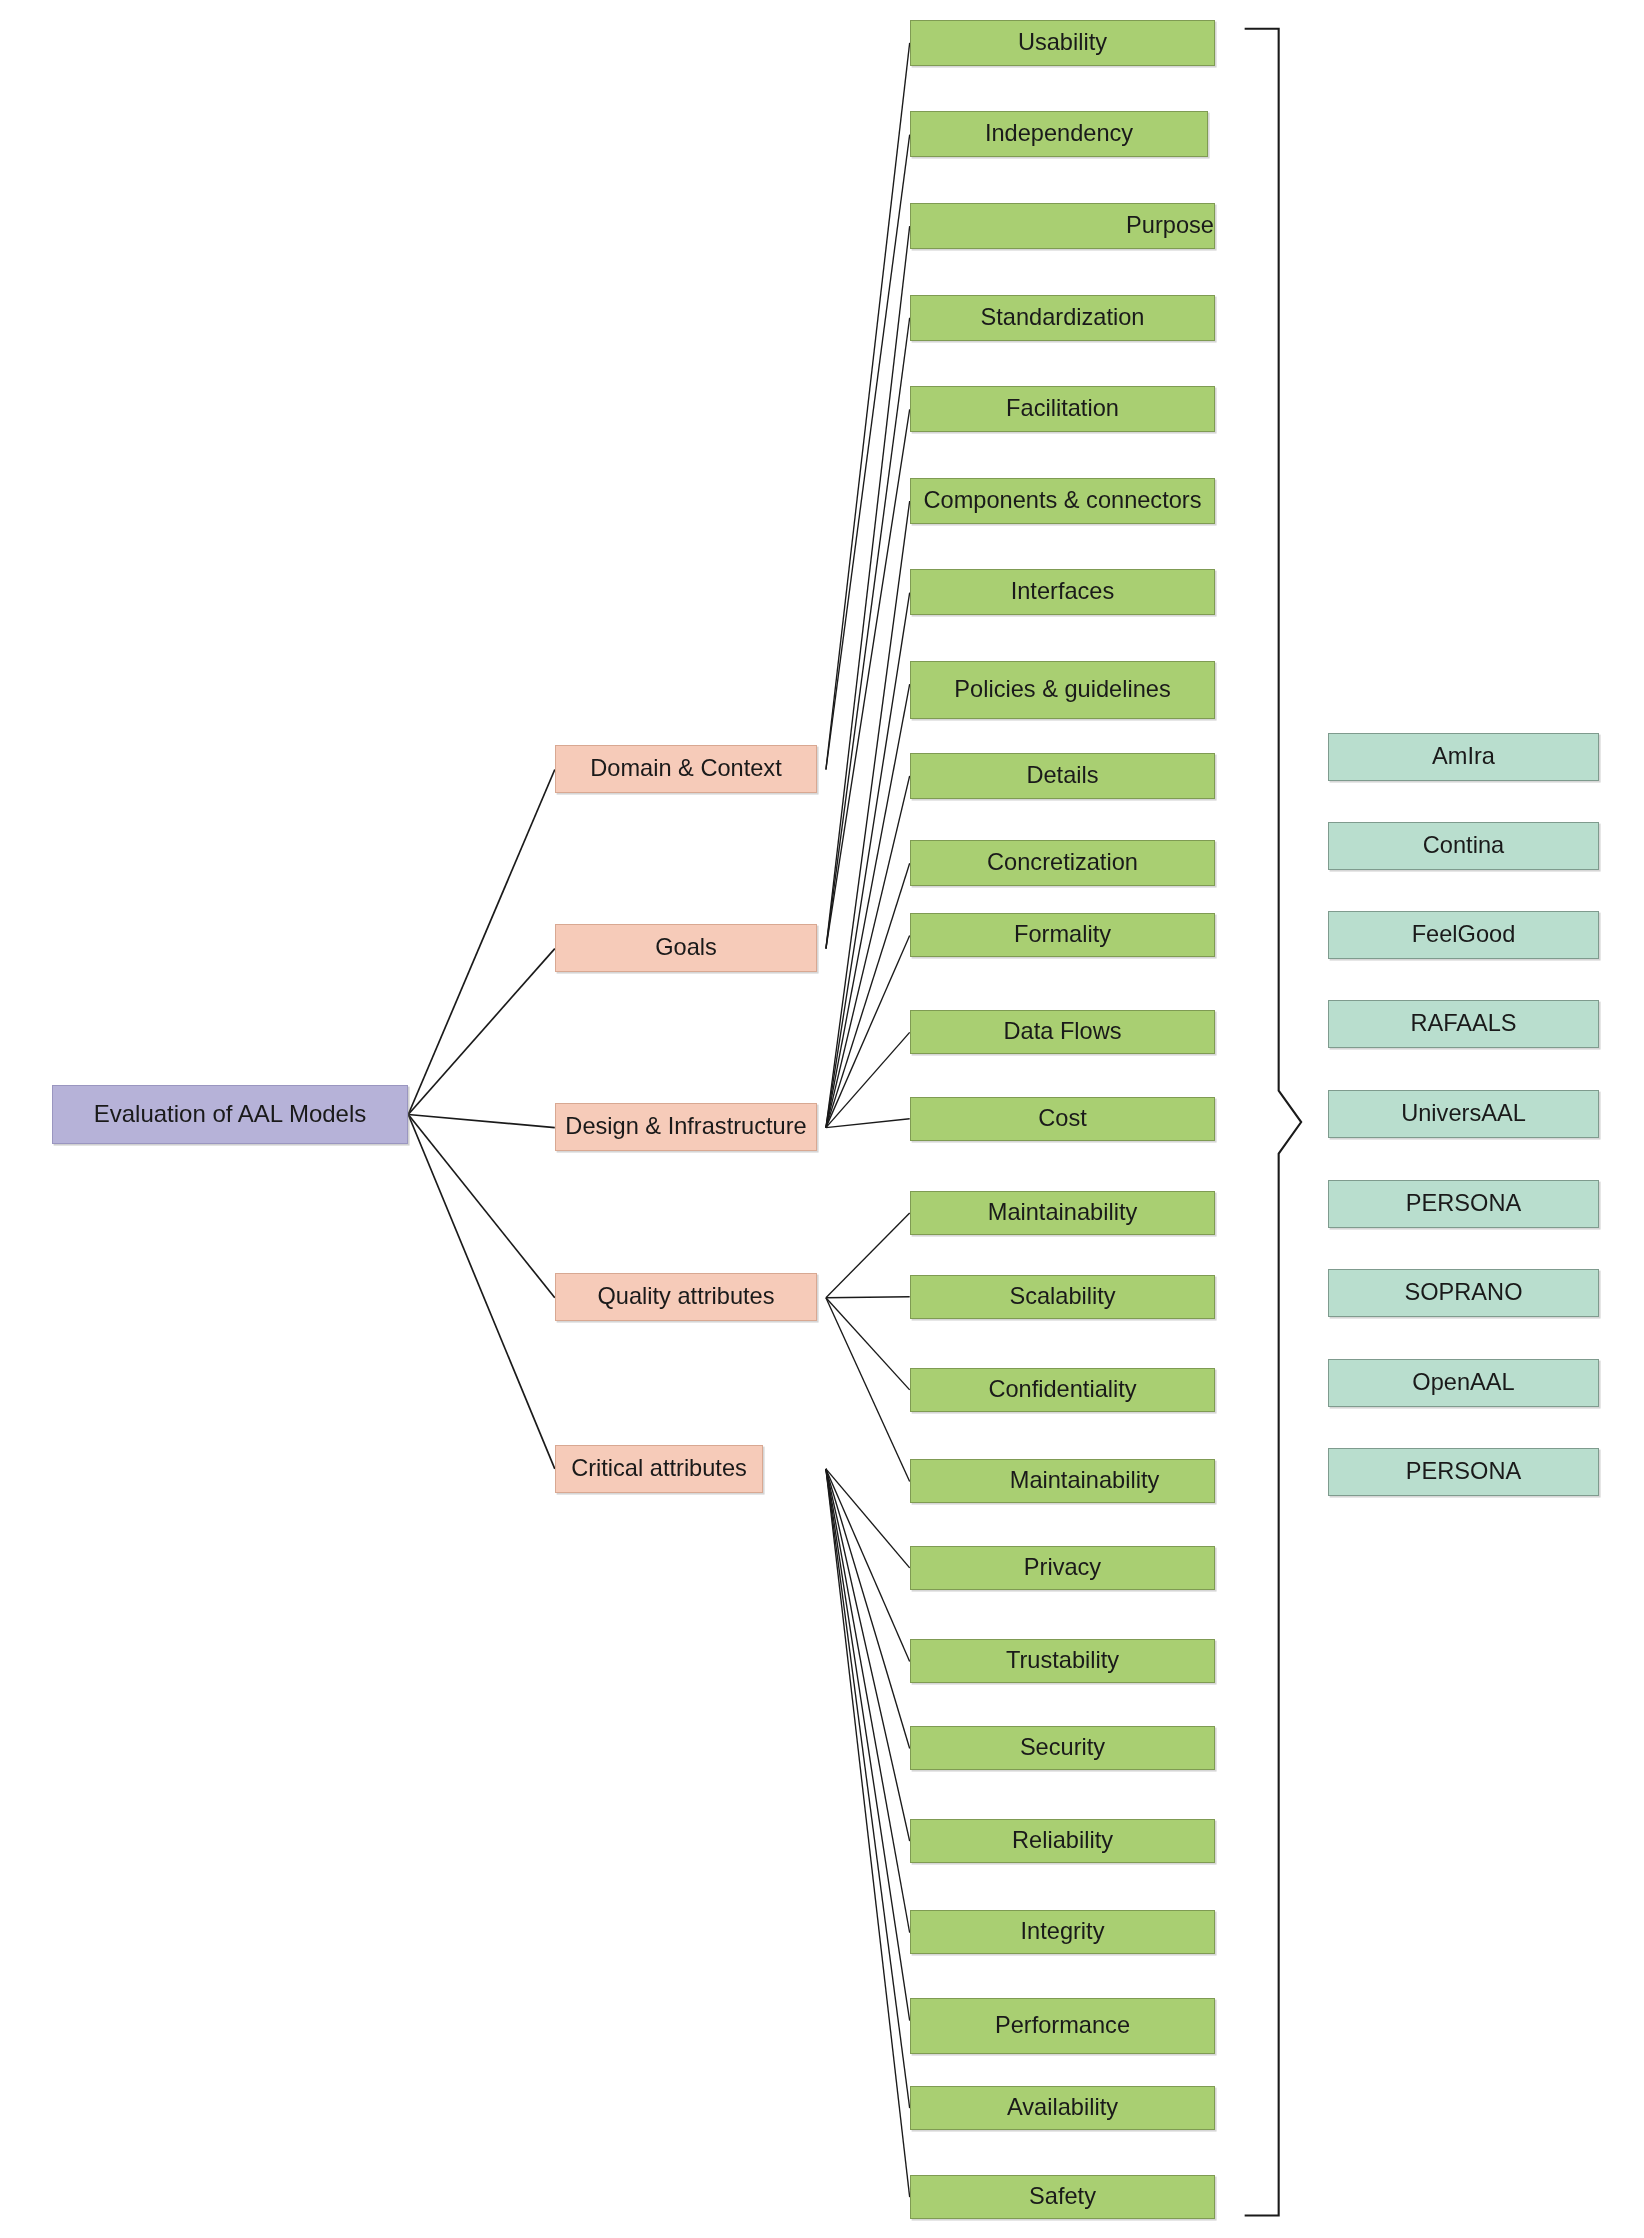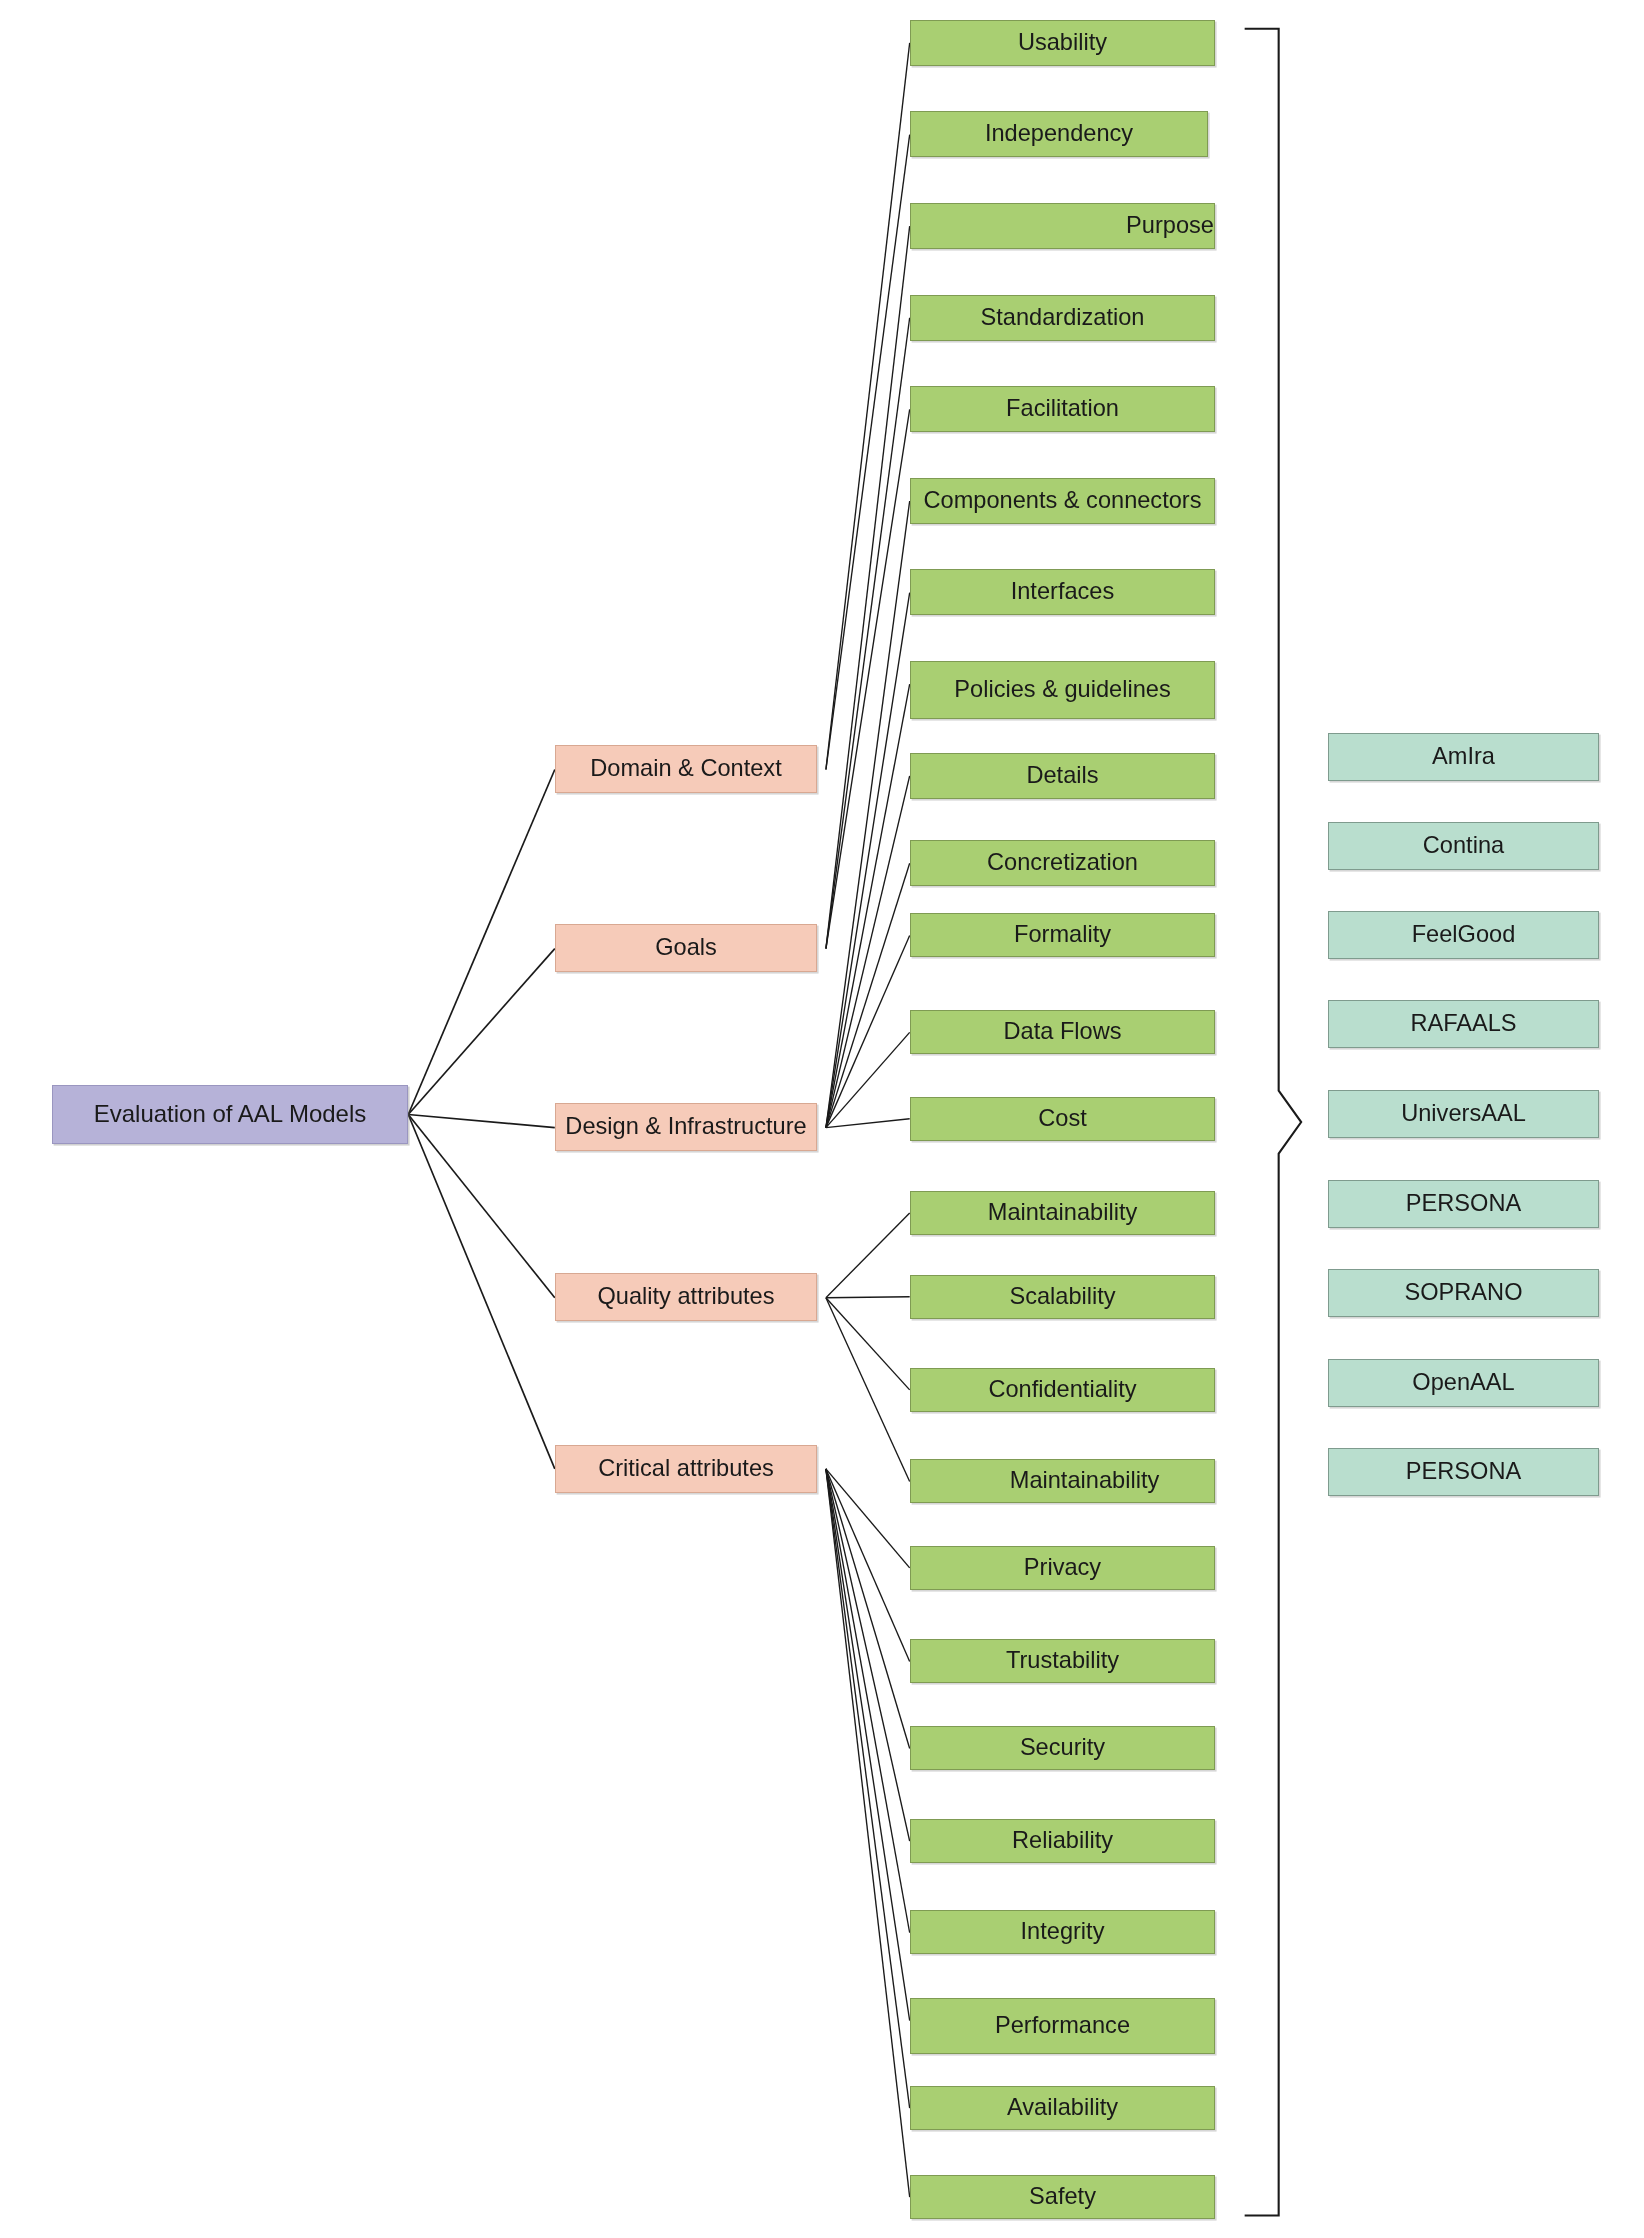--- a/index.html
+++ b/index.html
@@ -93,21 +93,21 @@
       </div>
       <div class="node cat" style="left: 555px; top: 924px; width: 262px; height: 48px;">
         <span>Goals</span>
       </div>
       <div class="node cat" style="left: 555px; top: 1103px; width: 262px; height: 48px;">
         <span>Design &amp; Infrastructure</span>
       </div>
       <div class="node cat" style="left: 555px; top: 1273px; width: 262px; height: 48px;">
         <span>Quality attributes</span>
       </div>
-      <div class="node cat" style="left: 555px; top: 1445px; width: 262px; height: 48px;">
+      <div class="node cat" style="left: 555px; top: 1445px; width: 208px; height: 48px;">
         <span>Critical attributes</span>
       </div>
       <div class="node attr" style="left: 910px; top: 20px; width: 305px; height: 46px;">
         <span>Usability</span>
       </div>
       <div class="node attr" style="left: 910px; top: 111px; width: 298px; height: 46px;">
         <span>Independency</span>
       </div>
       <div class="node attr" style="left: 910px; top: 203px; width: 305px; height: 46px; justify-content: flex-end;">
         <span>Purpose</span>

